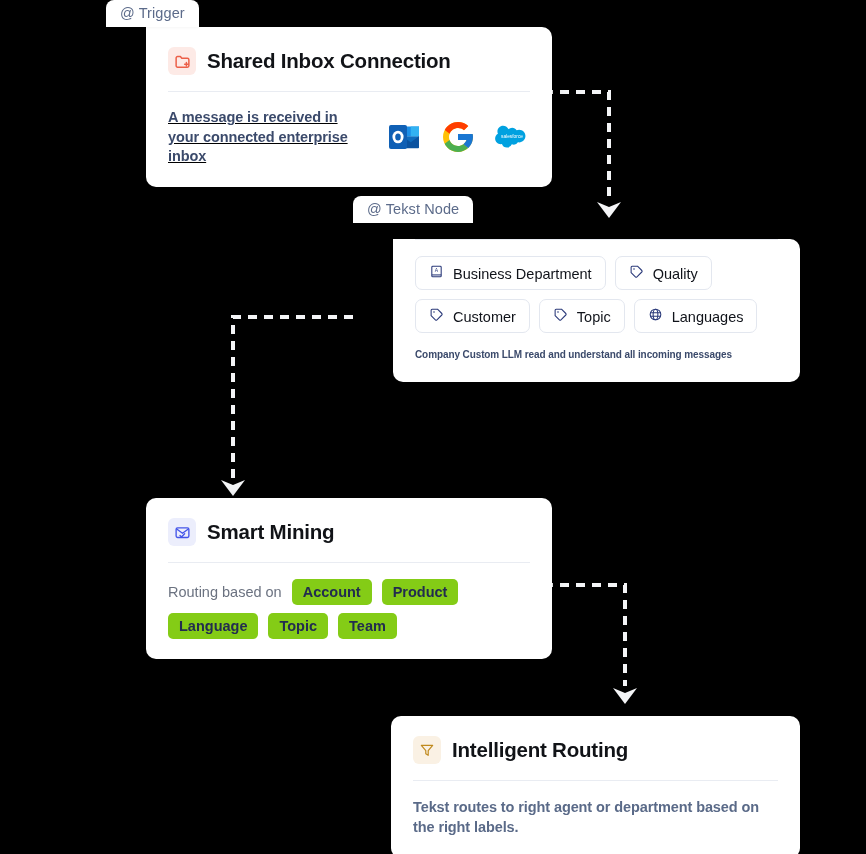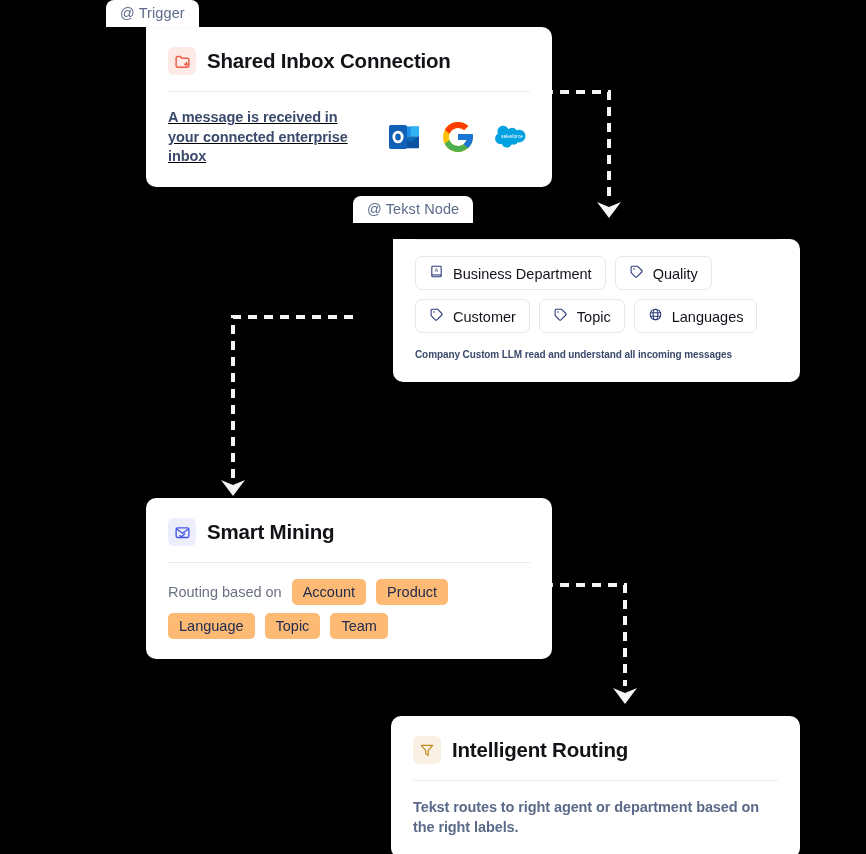--- a/index.html
+++ b/index.html
@@ -83,23 +83,23 @@
     margin-top:15px;
     font-size:10px;font-weight:bold;color:#3b4a6b;
     line-height:1.35;letter-spacing:-.1px;max-width:330px;
   }
 
   
   .routing-row{display:flex;flex-wrap:wrap;align-items:center;gap:8px 10px;}
   .routing-label{font-size:14.5px;color:#6a7governor;}
   .routing-label{color:#6b7280;}
   .pill{
-    background:#fdba74;border-radius:5px;
+    background:#84cc16;border-radius:5px;
     padding:5px 11px;
-    font-size:14.5px;color:#222c4f;font-weight:400;
+    font-size:14.5px;color:#222c4f;font-weight:700;
     white-space:nowrap;
   }
 
   
   .c4-desc{
     font-size:14.5px;font-weight:bold;color:#5a6a88;
     line-height:1.4;letter-spacing:-.1px;
   }
 </style>
 </head>

